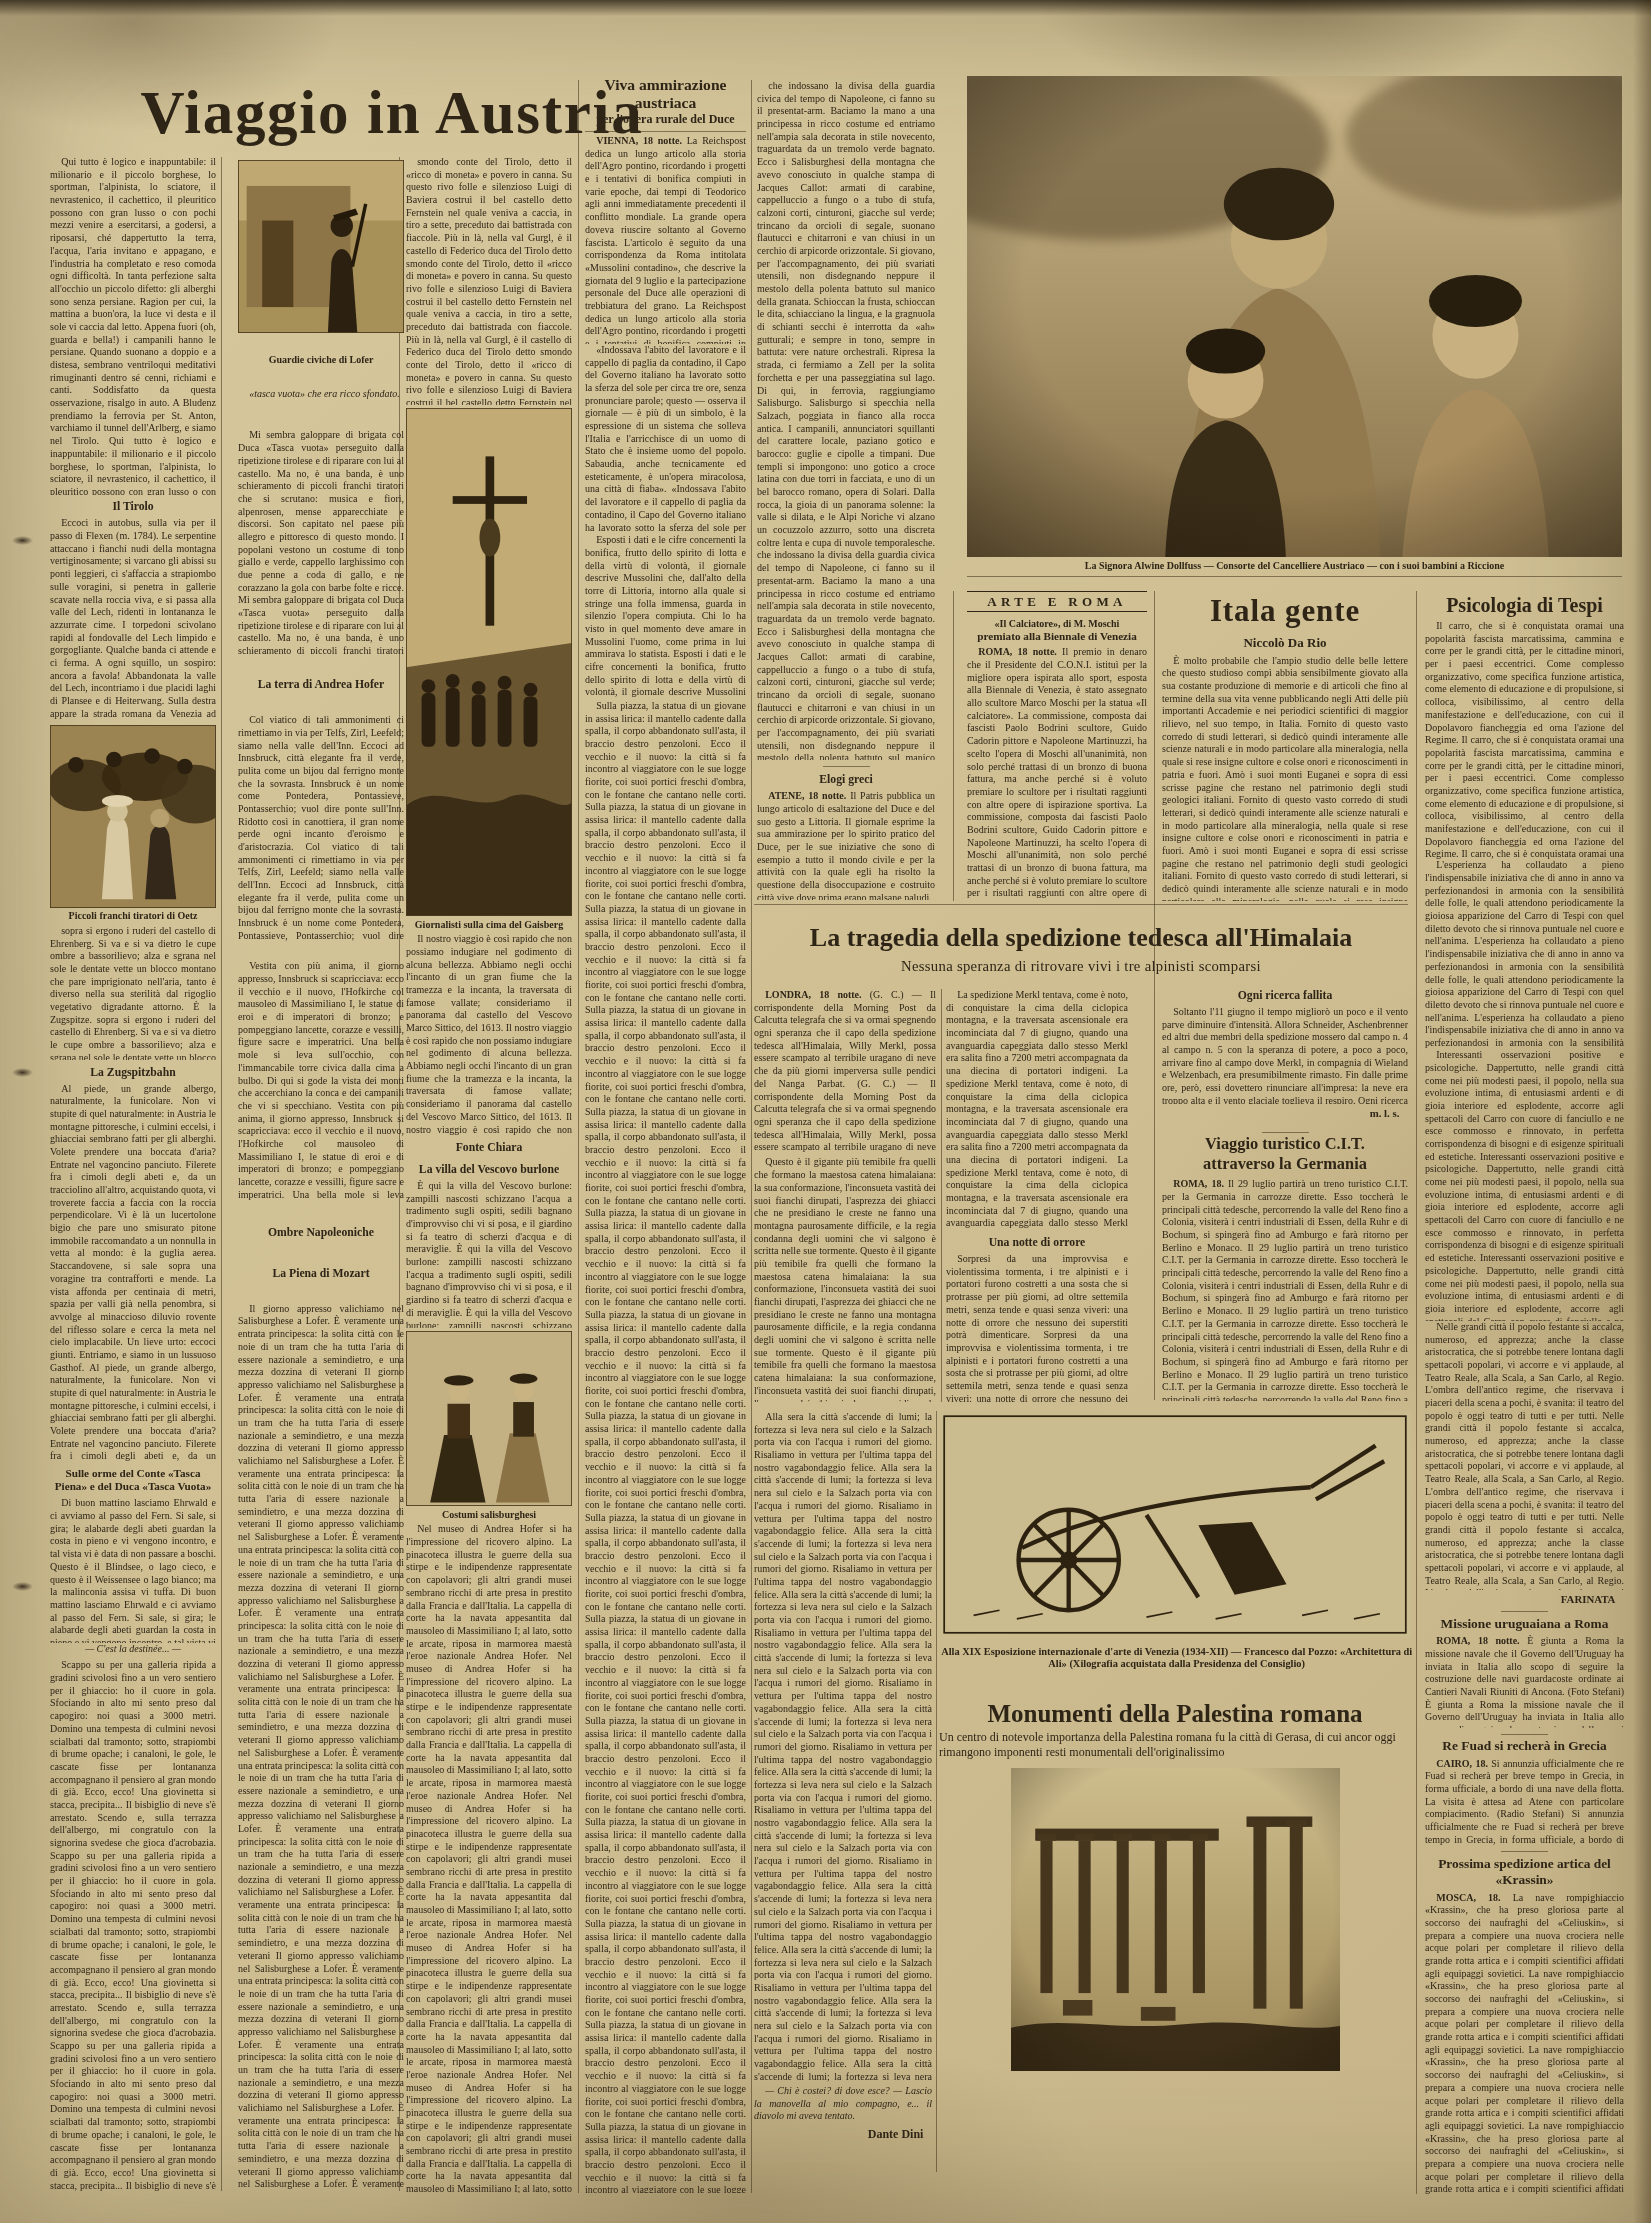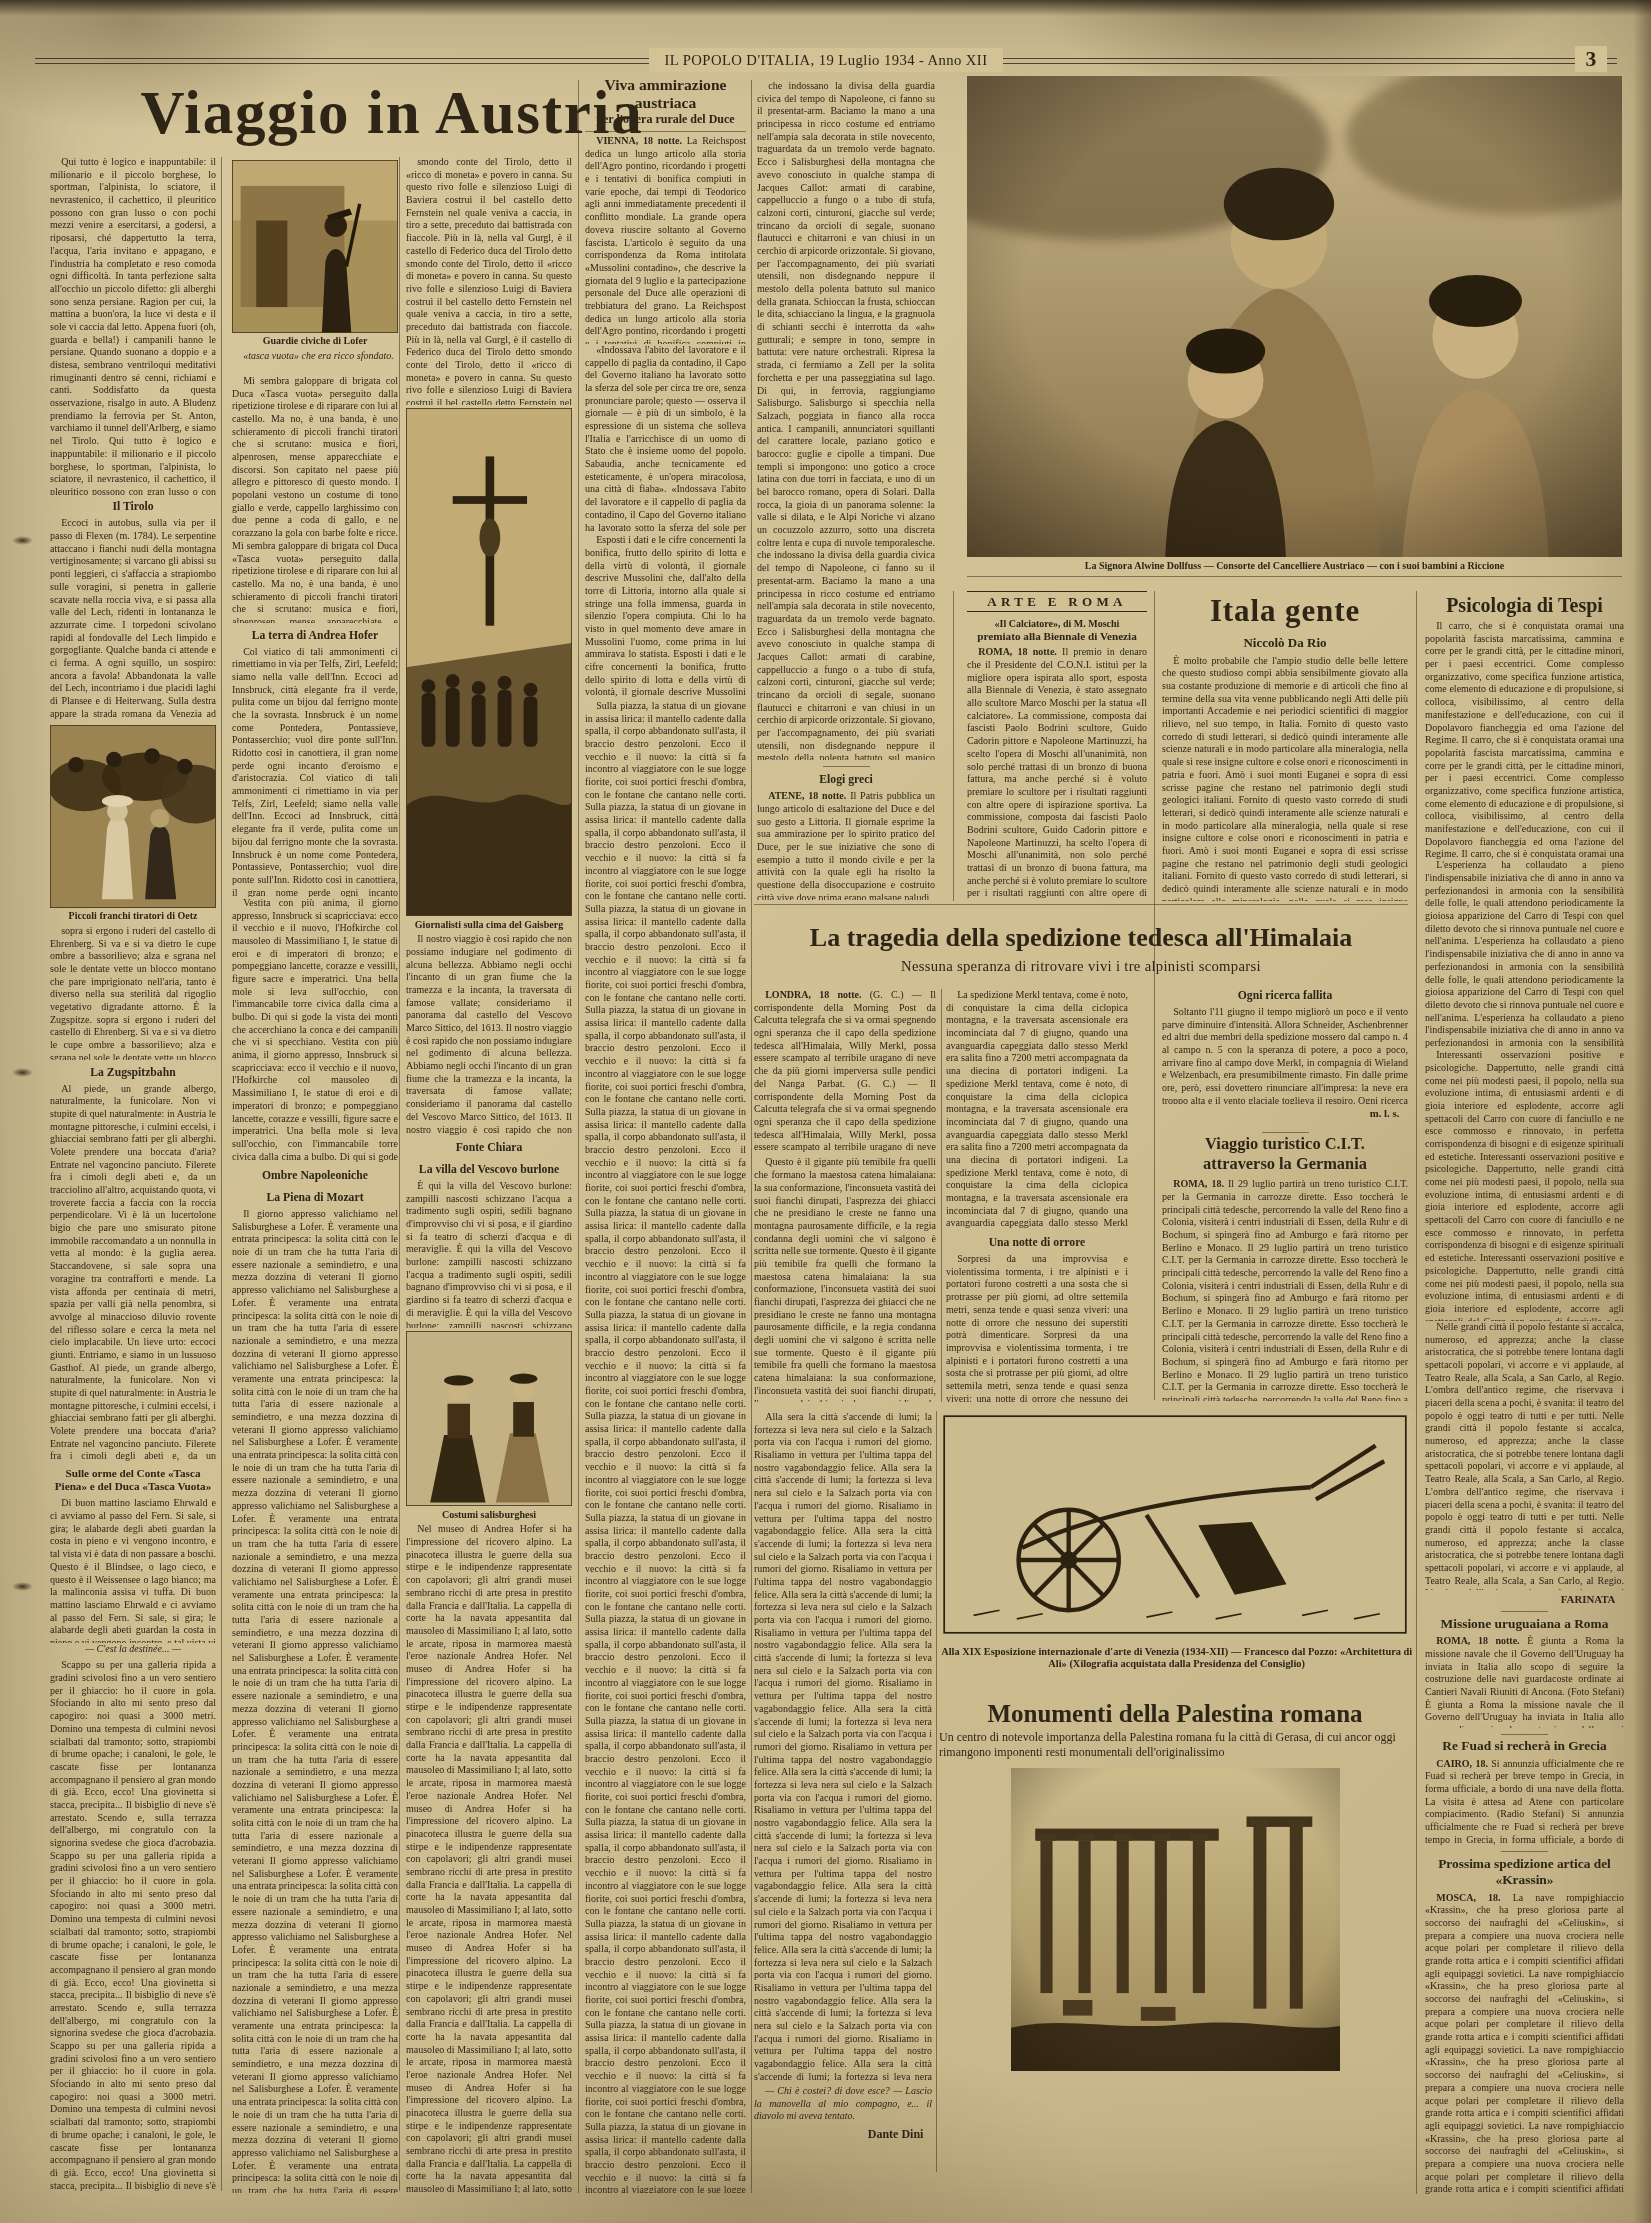--- a/index.html
+++ b/index.html
@@ -62,25 +62,20 @@
 </head>
 <body>
 
 <div class="page">
   <div class="torn"></div>
   <div class="edge-r"></div>
   <div class="stitch" style="left:12px;top:536px;"></div>
   <div class="stitch" style="left:12px;top:1068px;"></div>
   <div class="stitch" style="left:12px;top:1582px;"></div>
 
-  <div class="masthead">
-    <div class="mastrules"></div>
-    <span class="mast-title">IL POPOLO D'ITALIA, 19 Luglio 1934 - Anno XII</span>
-    <span class="pageno">3</span>
-  </div>
 
   <div class="headline-main">Viaggio in Austria</div>
 
   <div class="vrule" style="left:221px;top:157px;height:2034px;"></div>
   <div class="vrule" style="left:399px;top:157px;height:2034px;"></div>
   <div class="vrule" style="left:578px;top:80px;height:2113px;"></div>
   <div class="vrule" style="left:751px;top:80px;height:2113px;"></div>
   <div class="vrule" style="left:953px;top:591px;height:310px;"></div>
   <div class="vrule" style="left:941px;top:989px;height:413px;"></div>
   <div class="vrule" style="left:936px;top:1411px;height:761px;"></div>
@@ -112,21 +107,21 @@
     <div class="caption">Piccoli franchi tiratori di Oetz</div>
     <div class="para" style="height:145px;"><span>sopra si ergono i ruderi del castello di Ehrenberg. Si va e si va dietro le cupe ombre a bassorilievo; alza e sgrana nel sole le dentate vette un blocco montano che pare imprigionato nell'aria, tanto è diverso nella sua sterilità dal rigoglio vegetativo digradante attorno. È la Zugspitze. sopra si ergono i ruderi del castello di Ehrenberg. Si va e si va dietro le cupe ombre a bassorilievo; alza e sgrana nel sole le dentate vette un blocco montano che pare imprigionato nell'aria, tanto è diverso nella sua sterilità dal rigoglio vegetativo digradante attorno. È la Zugspitze.</span></div>
     <div class="sub">La Zugspitzbahn</div>
     <div class="para" style="height:405px;"><span>Al piede, un grande albergo, naturalmente, la funicolare. Non vi stupite di quel naturalmente: in Austria le montagne pittoresche, i culmini eccelsi, i ghiacciai sembrano fatti per gli alberghi. Volete prendere una boccata d'aria? Entrate nel vagoncino panciuto. Filerete fra i cimoli degli abeti e, da un tracciolino all'altro, acquistando quota, vi troverete faccia a faccia con la roccia perpendicolare. Vi è là un lucertolone bigio che pare uno smisurato pitone immobile raccomandato a un nonnulla in vetta al mondo: è la guglia aerea. Staccandovene, si sale sopra una voragine tra contrafforti e mende. La vista affonda per centinaia di metri, spazia per valli già nella penombra, si avvolge al minaccioso diluvio rovente del riflesso solare e cerca la meta nel cielo implacabile. Un lieve urto: eccoci giunti. Entriamo, e siamo in un lussuoso Gasthof. Al piede, un grande albergo, naturalmente, la funicolare. Non vi stupite di quel naturalmente: in Austria le montagne pittoresche, i culmini eccelsi, i ghiacciai sembrano fatti per gli alberghi. Volete prendere una boccata d'aria? Entrate nel vagoncino panciuto. Filerete fra i cimoli degli abeti e, da un tracciolino all'altro, acquistando quota, vi troverete faccia a faccia con la roccia perpendicolare. Vi è là un lucertolone bigio che pare uno smisurato pitone immobile raccomandato a un nonnulla in vetta al mondo: è la guglia aerea. Staccandovene, si sale sopra una voragine tra contrafforti e mende. La vista affonda per centinaia di metri, spazia per valli già nella penombra, si avvolge al minaccioso diluvio rovente del riflesso solare e cerca la meta nel cielo implacabile. Un lieve urto: eccoci giunti. Entriamo, e siamo in un lussuoso Gasthof.</span></div>
     <div class="sub2">Sulle orme del Conte «Tasca Piena» e del Duca «Tasca Vuota»</div>
     <div class="para" style="height:156px;"><span>Di buon mattino lasciamo Ehrwald e ci avviamo al passo del Fern. Si sale, si gira; le alabarde degli abeti guardan la costa in pieno e vi vengono incontro, e tal vista vi è data di non passare a boschi. Questo è il Blindsee, o lago cieco, e questo è il Weissensee o lago bianco; ma la malinconia assisa vi tuffa. Di buon mattino lasciamo Ehrwald e ci avviamo al passo del Fern. Si sale, si gira; le alabarde degli abeti guardan la costa in pieno e vi vengono incontro, e tal vista vi è data di non passare a boschi. Questo è il Blindsee, o lago cieco, e questo è il Weissensee o lago bianco; ma la malinconia assisa vi tuffa.</span></div>
     <div class="para it" style="height:17.3px;text-align:center;text-indent:0;">— C'est la destinée... —</div>
     <div class="para grow"><span>Scappo su per una galleria ripida a gradini scivolosi fino a un vero sentiero per il ghiaccio: ho il cuore in gola. Sfociando in alto mi sento preso dal capogiro: noi quasi a 3000 metri. Domino una tempesta di culmini nevosi scialbati dal tramonto; sotto, strapiombi di brume opache; i canaloni, le gole, le cascate fisse per lontananza accompagnano il pensiero al gran mondo di già. Ecco, ecco! Una giovinetta si stacca, precipita... Il bisbiglio di neve s'è arrestato. Scendo e, sulla terrazza dell'albergo, mi congratulo con la signorina svedese che gioca d'acrobazia. Scappo su per una galleria ripida a gradini scivolosi fino a un vero sentiero per il ghiaccio: ho il cuore in gola. Sfociando in alto mi sento preso dal capogiro: noi quasi a 3000 metri. Domino una tempesta di culmini nevosi scialbati dal tramonto; sotto, strapiombi di brume opache; i canaloni, le gole, le cascate fisse per lontananza accompagnano il pensiero al gran mondo di già. Ecco, ecco! Una giovinetta si stacca, precipita... Il bisbiglio di neve s'è arrestato. Scendo e, sulla terrazza dell'albergo, mi congratulo con la signorina svedese che gioca d'acrobazia. Scappo su per una galleria ripida a gradini scivolosi fino a un vero sentiero per il ghiaccio: ho il cuore in gola. Sfociando in alto mi sento preso dal capogiro: noi quasi a 3000 metri. Domino una tempesta di culmini nevosi scialbati dal tramonto; sotto, strapiombi di brume opache; i canaloni, le gole, le cascate fisse per lontananza accompagnano il pensiero al gran mondo di già. Ecco, ecco! Una giovinetta si stacca, precipita... Il bisbiglio di neve s'è arrestato. Scendo e, sulla terrazza dell'albergo, mi congratulo con la signorina svedese che gioca d'acrobazia.</span></div>
   </div>
 
-  <div class="col" style="left:232px;top:156px;width:166px;height:2037px;">
+  <div class="col" style="left:238px;top:156px;width:166px;height:2037px;gap:19px;">
     <div class="ph" style="height:173px;">
       <svg viewBox="0 0 192 200" preserveAspectRatio="none">
         <rect width="192" height="200" fill="#a89059"></rect>
         <rect width="192" height="70" fill="#bfa871"></rect>
         <rect x="10" y="30" width="120" height="140" fill="#8d7547"></rect>
         <rect x="28" y="70" width="36" height="100" fill="#55401f"></rect>
         <circle cx="120" cy="76" r="13" fill="#2c2110"></circle>
         <path d="M110,64 l26,-8 l3,7 l-26,8 z" fill="#241a0a"></path>
         <path d="M104,200 L108,118 C112,98 128,98 132,118 L138,200 Z" fill="#2c2110"></path>
         <rect x="138" y="50" width="4" height="74" fill="#241a0a" transform="rotate(12 140 87)"></rect>

